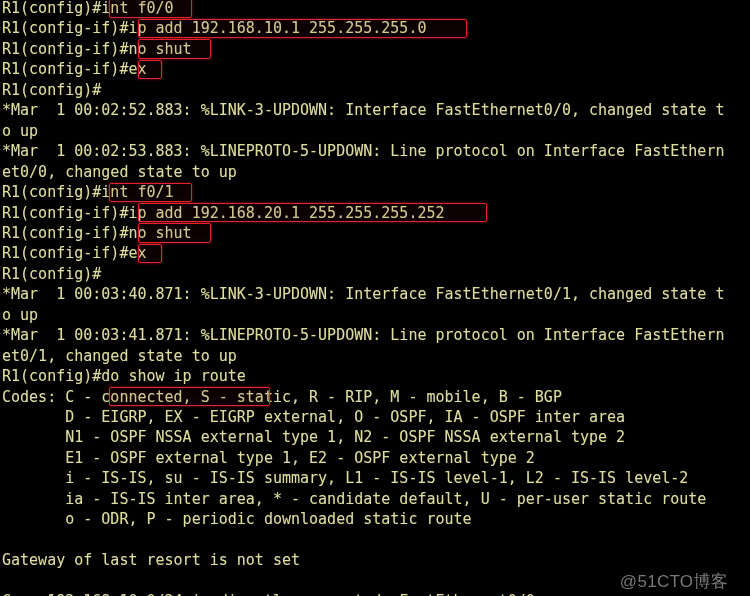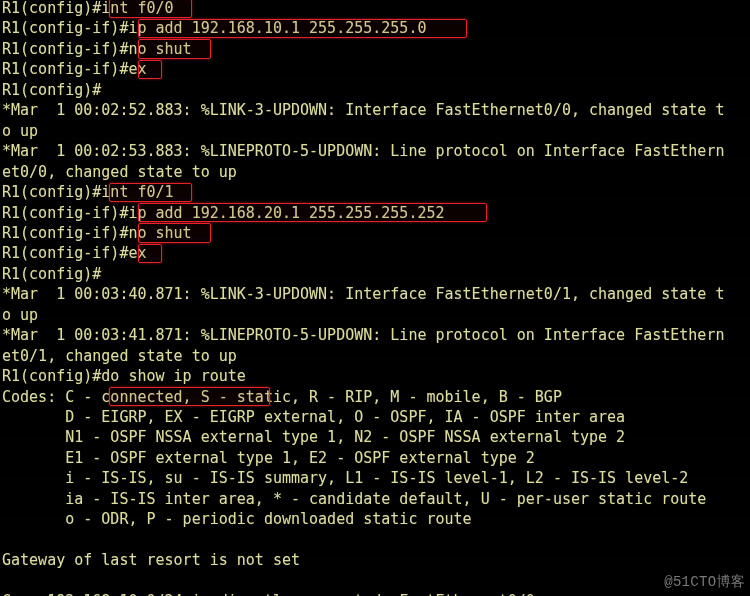--- a/index.html
+++ b/index.html
@@ -43,25 +43,25 @@
   .hlbox {
     position: absolute;
     border: 1.6px solid #e8202a;
     border-radius: 2px;
     pointer-events: none;
     box-shadow: 0 0 3px rgba(232,32,42,0.55);
     background: rgba(120,10,14,0.10);
   }
   #watermark {
     position: absolute;
-    right: 5px;
+    right: 22px;
     bottom: 4px;
     color: #8e8e8e;
-    font-family: Liberation Mono, monospace;
-    font-size: 14px;
+    font-family: Liberation Sans, sans-serif;
+    font-size: 17px;
     letter-spacing: 0.3px;
     opacity: 0.85;
     white-space: nowrap;
   }
   
   #noise {
     position: absolute;
     inset: 0;
     pointer-events: none;
     background:

